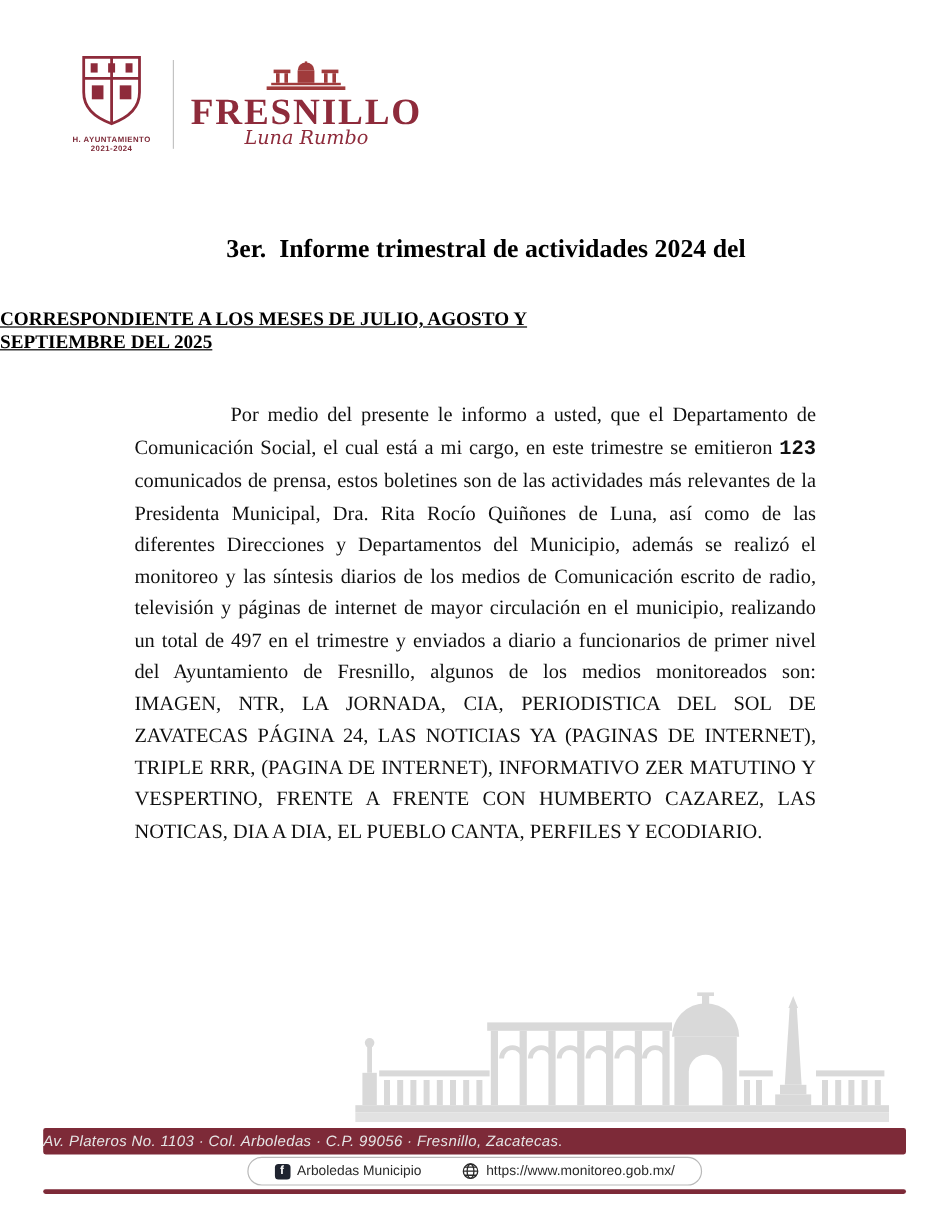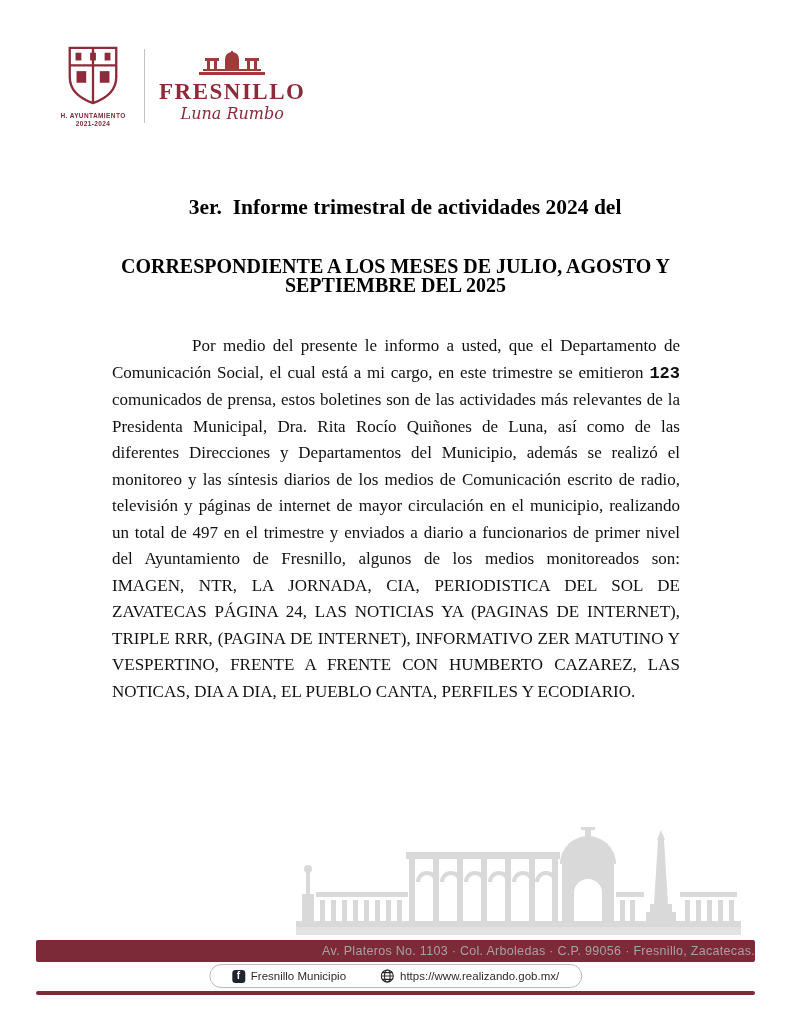--- a/index.html
+++ b/index.html
@@ -29,21 +29,21 @@
     font-size: 6.5px;
     font-weight: bold;
     color: #7d2a38;
     letter-spacing: .4px;
     line-height: 8px;
     margin-top: 2px;
   }
   .logo-divider { width: 1px; height: 74px; background: #c3c3c3; }
   .brand-wrap { text-align: center; color: #8e2b3b; padding-top: 2px; }
   .brand-name {
-    font-size: 23px;
+    font-size: 31px;
     font-weight: bold;
     letter-spacing: 1.5px;
     line-height: 26px;
     font-family: "Liberation Serif", serif;
   }
   .brand-tagline {
     font-family: "DejaVu Serif", serif;
     font-style: italic;
     font-size: 16px;
     line-height: 18px;
@@ -58,25 +58,25 @@
     font-weight: bold;
     font-size: 21.5px;
     line-height: 32px;
     color: #000;
   }
   .keep-spaces { white-space: pre-wrap; padding-left: 19px; }
   .doc-subtitle {
     position: absolute;
     top: 257px;
     left: 0; right: 0;
-    text-align: center;
-    font-weight: bold;
-    font-size: 20px;
+    font-weight: bold;
+    font-size: 16px;
     line-height: 19px;
     color: #000;
+    text-decoration: underline;
   }
 
   
   .body-text {
     position: absolute;
     top: 333px;
     left: 112px;
     width: 568px;
     font-size: 17px;
     line-height: 26.5px;
@@ -94,28 +94,29 @@
   }
 
   
   .address-bar {
     position: absolute;
     left: 36px;
     right: 36px;
     top: 940px;
     height: 22px;
     background: #7d2a38;
-    color: #a3a3a3;
+    color: #e5e5e5;
     font-family: "Liberation Sans", sans-serif;
     font-size: 12.5px;
     letter-spacing: .3px;
     display: flex;
     align-items: center;
-    justify-content: flex-end;
+    justify-content: flex-start;
     border-radius: 2px;
+    font-style: italic;
   }
   .social-row {
     position: absolute;
     top: 964px;
     left: 50%;
     transform: translateX(-50%);
     display: flex;
     align-items: center;
     gap: 34px;
     border: 1px solid #b9b9b9;
@@ -276,30 +277,30 @@
 
   <div class="address-bar">
     <span>Av. Plateros No. 1103 · Col. Arboledas · C.P. 99056 · Fresnillo, Zacatecas.</span>
   </div>
 
   <div class="social-row">
     <span class="social-item">
       <span class="fb-icon">
           <span>f</span>
         </span>
-      <span>Fresnillo Municipio</span>
+      <span>Arboledas Municipio</span>
     </span>
     <span class="social-item">
       <svg width="14" height="14" viewBox="0 0 14 14">
         <g stroke="#2a2a2a" stroke-width="1.1" fill="none">
           <circle cx="7" cy="7" r="6"></circle>
           <ellipse cx="7" cy="7" rx="2.8" ry="6"></ellipse>
           <path d="M1 7 h12"></path>
           <path d="M2 3.6 h10 M2 10.4 h10"></path>
         </g>
       </svg>
-      <span>https://www.realizando.gob.mx/</span>
+      <span>https://www.monitoreo.gob.mx/</span>
     </span>
   </div>
 
   <div class="bottom-line"></div>
 
 </div>
 
 </body></html>

